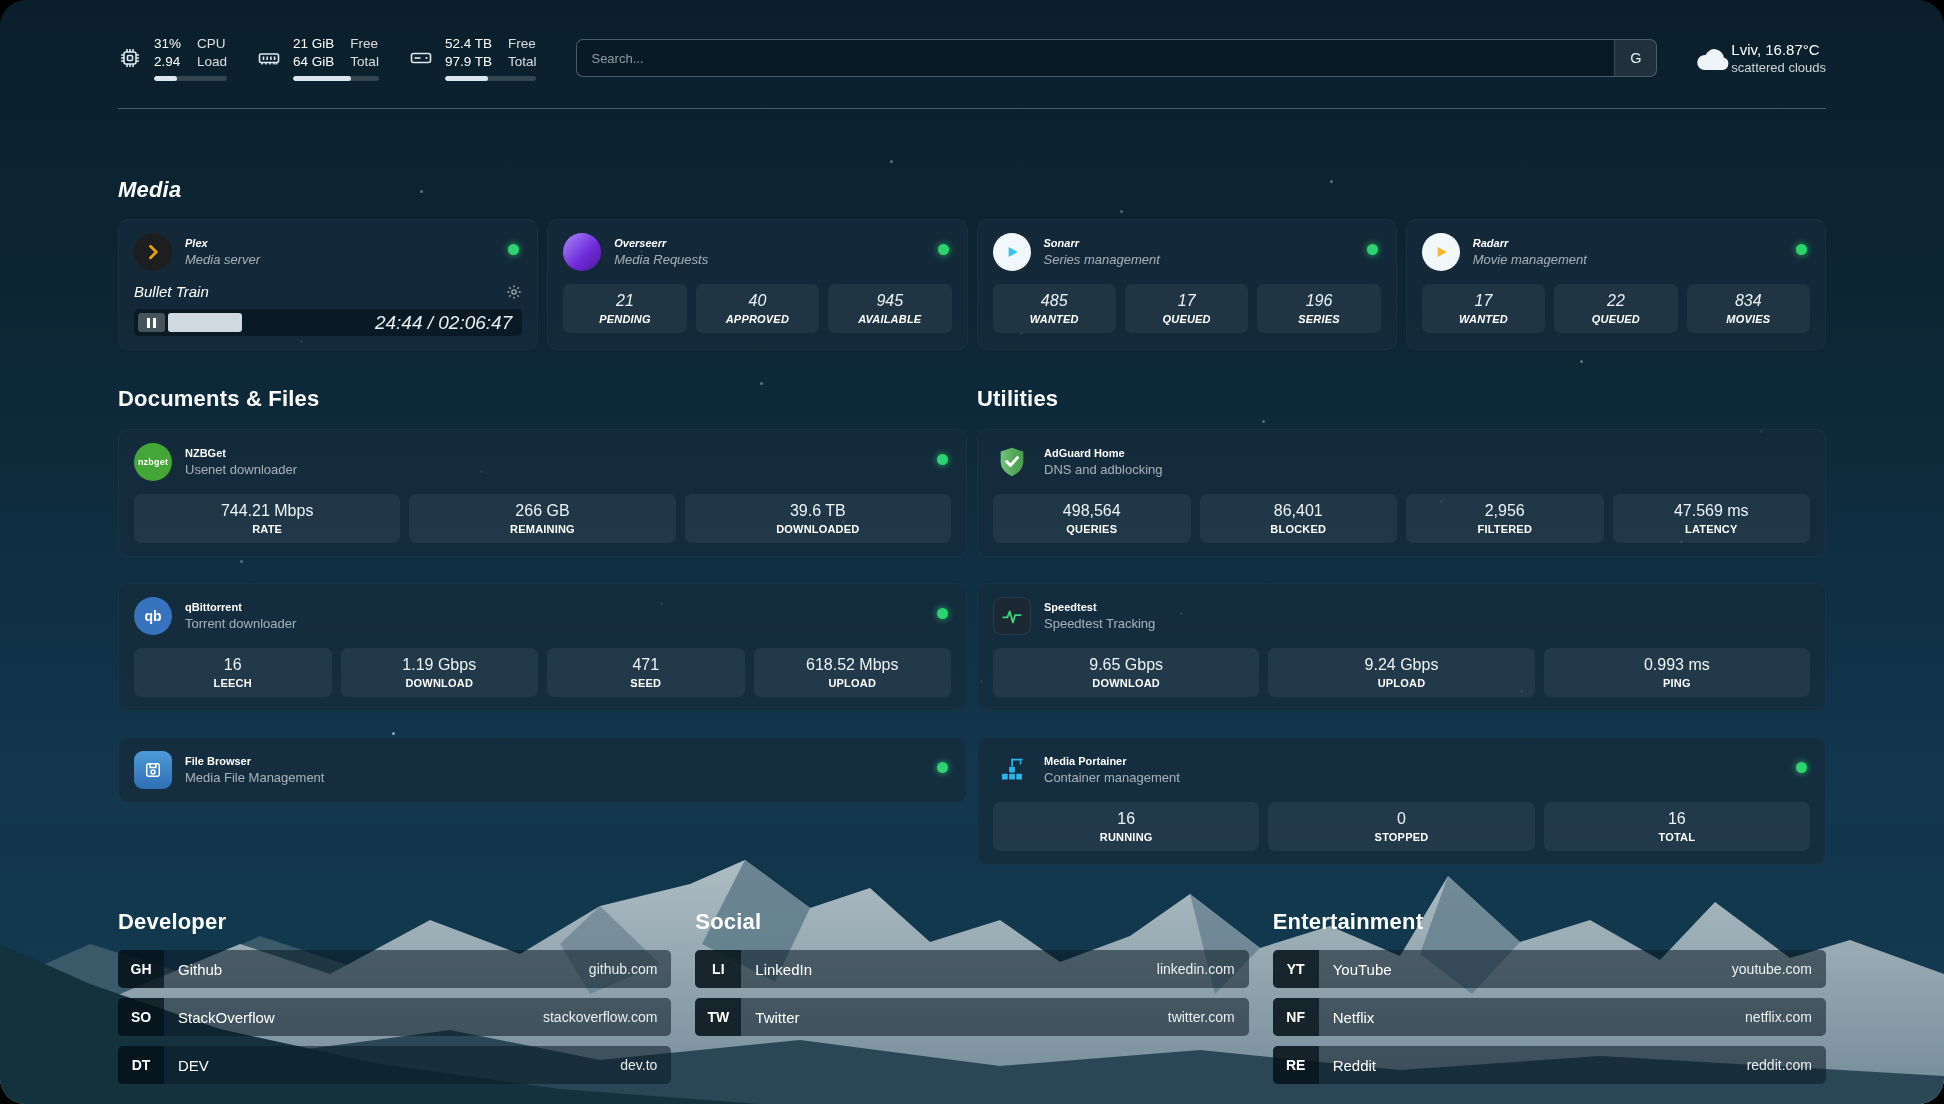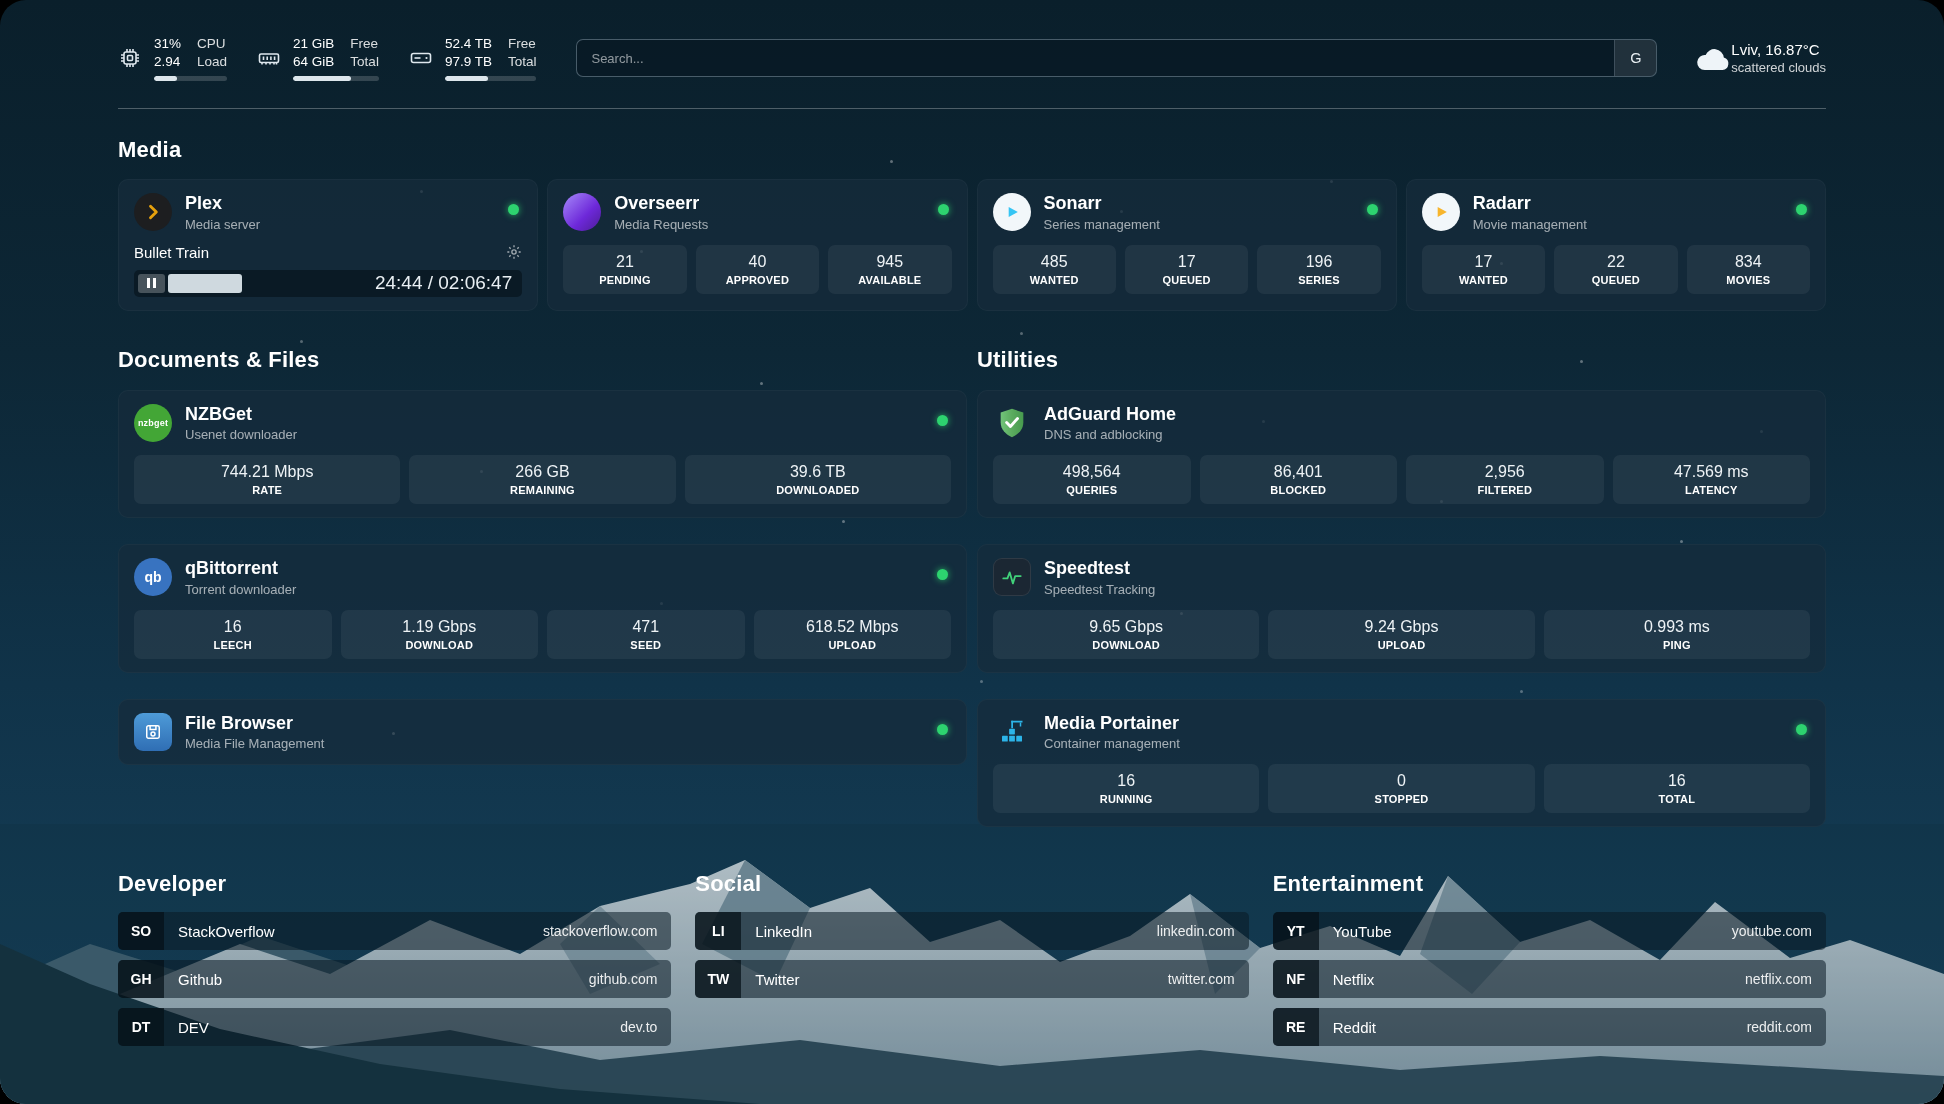--- a/index.html
+++ b/index.html
@@ -37,26 +37,26 @@
             background:rgba(8,22,32,.55); border:1px solid rgba(150,172,188,.45); border-radius:7px; overflow:hidden; }
   .search input { flex:1; background:transparent; border:none; outline:none; padding:0 14px; color:#fff; font-size:13px; font-family:inherit; }
   .search input::placeholder { color:rgba(255,255,255,.55); }
   .g-btn { width:42px; border:none; border-left:1px solid rgba(150,172,188,.25); background:rgba(255,255,255,.1);
            color:#e9eff3; font-size:14.5px; font-weight:500; cursor:pointer; font-family:inherit; }
   
   .weather { display:flex; align-items:center; gap:0; }
   .weather-loc { font-size:15px; }
   .weather-cond { font-size:13px; color:rgba(255,255,255,.8); margin-top:2px; }
   
-  .media-section { margin-top:28px; }
+  .media-section { margin-top:68px;font-style:italic; }
   .grid4 { margin-top:16px; display:grid; grid-template-columns:repeat(4,1fr); gap:9px; }
   .card { position:relative; background:rgba(21,43,59,.74); border-radius:10px; padding:13px 15px; border:1px solid rgba(255,255,255,.03); }
   .card-head { display:flex; align-items:center; gap:13px; padding-right:26px; }
   .app-icon { width:38px; height:38px; flex:0 0 auto; display:flex; align-items:center; justify-content:center; border-radius:50%; }
-  .app-name { font-size:18px; font-weight:600; line-height:1.2; }
+  .app-name { font-size:11px; font-weight:600; line-height:1.2; }
   .app-sub { font-size:13px; color:rgba(255,255,255,.62); margin-top:2px; }
   .dot { position:absolute; top:24px; right:18px; width:11px; height:11px; border-radius:50%;
          background:#2dd36f; box-shadow:0 0 7px rgba(45,211,111,.8); }
   .stats { display:flex; gap:9px; margin-top:13px; }
   .stat { flex:1; background:rgba(255,255,255,.06); border-radius:7px; padding:8px 4px; text-align:center; }
   .stat-value { font-size:16px; color:#eef3f6; white-space:nowrap; }
   .stat-label { font-size:11px; font-weight:700; margin-top:3px; letter-spacing:.2px; }
   
   .np-row { display:flex; align-items:center; margin-top:12px; }
   .np-title { font-size:15px; font-weight:500; }
@@ -514,28 +514,28 @@
 
         </div>
       </section>
     </div>
 
     <div class="bookmarks">
       <section>
         <h2 class="section-title">Developer</h2>
         <div class="bm-list">
             <div class="bm-row">
+              <span class="bm-abbr">GH</span>
+              <span class="bm-name">Github</span>
+              <span class="bm-url">github.com</span>
+            </div>
+            <div class="bm-row">
               <span class="bm-abbr">SO</span>
               <span class="bm-name">StackOverflow</span>
               <span class="bm-url">stackoverflow.com</span>
-            </div>
-            <div class="bm-row">
-              <span class="bm-abbr">GH</span>
-              <span class="bm-name">Github</span>
-              <span class="bm-url">github.com</span>
             </div>
             <div class="bm-row">
               <span class="bm-abbr">DT</span>
               <span class="bm-name">DEV</span>
               <span class="bm-url">dev.to</span>
             </div>
           </div>
       </section>
       <section>
         <h2 class="section-title">Social</h2>

